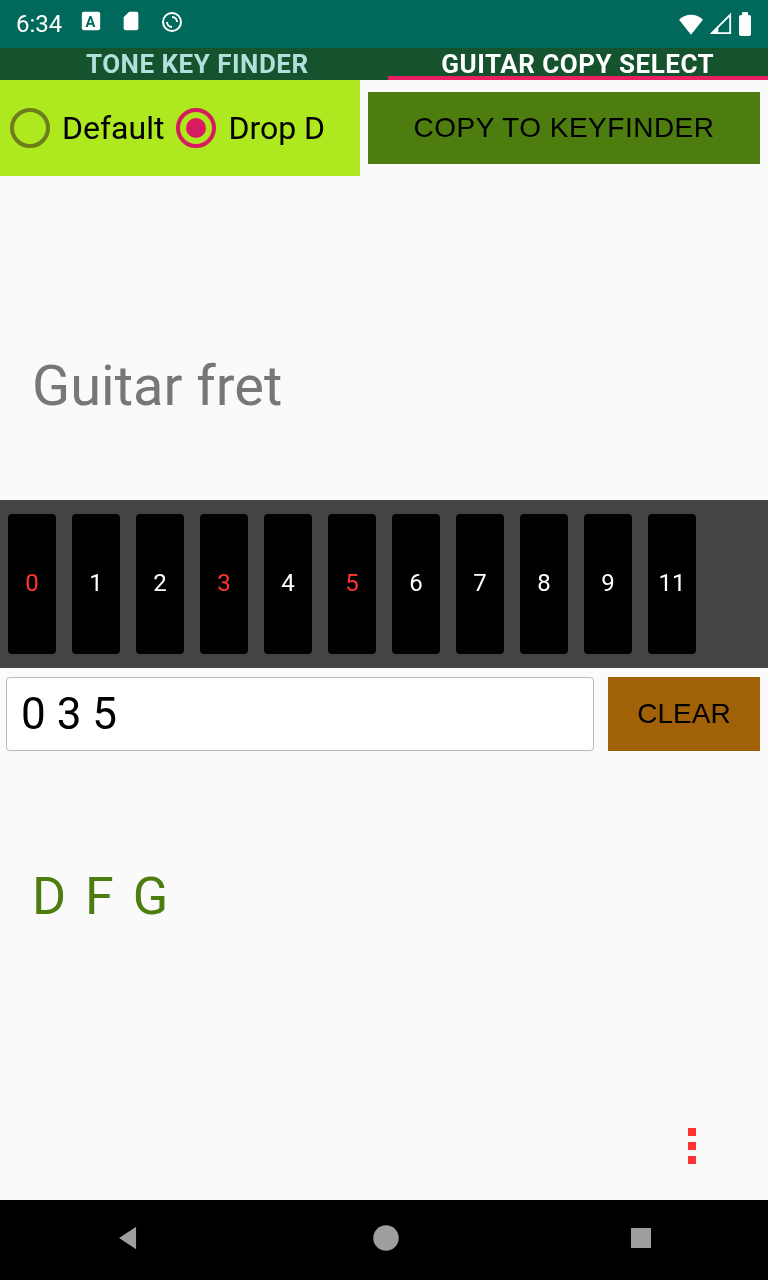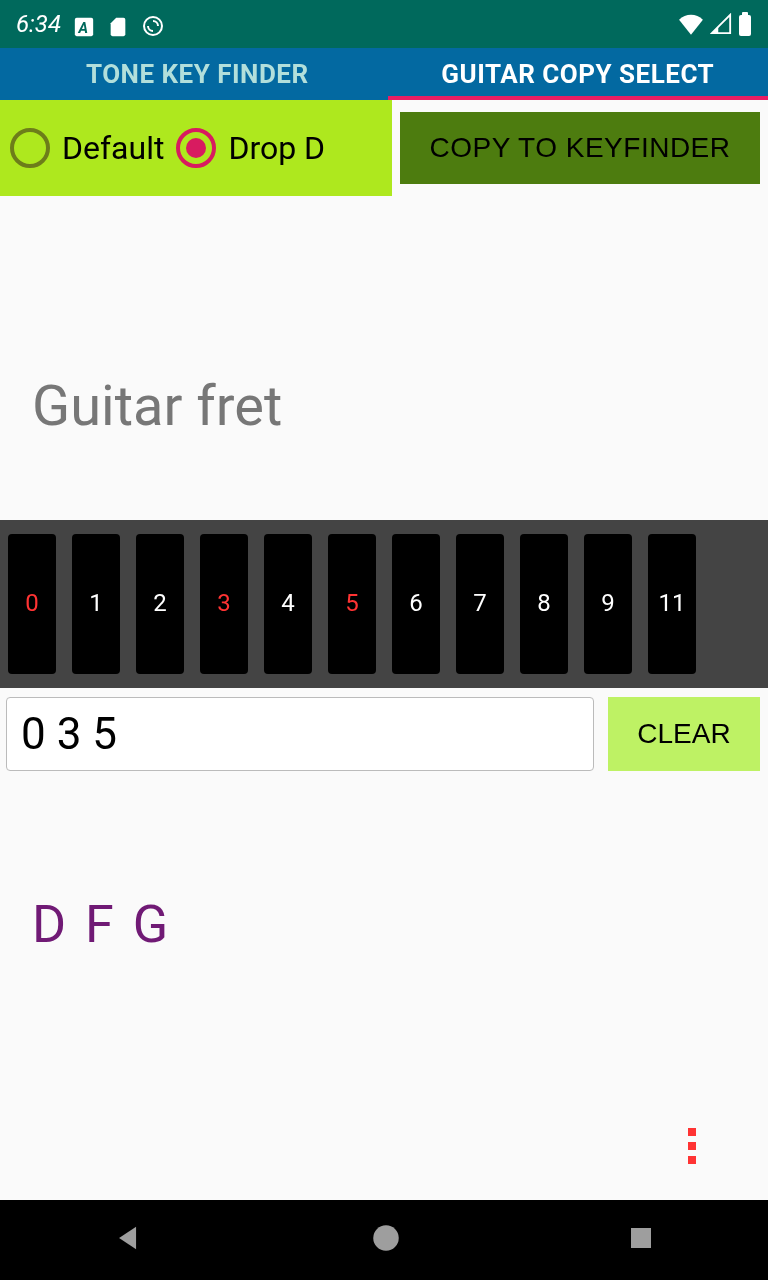--- a/index.html
+++ b/index.html
@@ -15,26 +15,26 @@
   .status-bar {
     height: 48px;
     background: #00695c;
     color: #fff;
     display: flex;
     align-items: center;
     padding: 0 16px;
     font-size: 24px;
     font-weight: 400;
   }
-  .status-left { display: flex; align-items: flex-end; gap: 12px; font-style: italic; }
+  .status-left { display: flex; align-items: flex-start; gap: 18px; }
   .status-right { margin-left: auto; display: flex; align-items: center; gap: 6px; }
   .status-icon { display: inline-flex; }
   .tab-bar {
-    height: 52px;
-    background: #0369a1;
+    height: 32px;
+    background: #14532d;
     display: flex;
     padding-left: 7px;
   }
   .tab {
     flex: 1;
     display: flex;
     align-items: center;
     justify-content: center;
     color: #b2dfdb;
     font-size: 26px;
@@ -48,21 +48,21 @@
     position: absolute;
     bottom: 0; left: 0; right: 0;
     height: 4px;
     background: #e91e63;
   }
   .options-row {
     height: 96px;
     display: flex;
   }
   .tuning-group {
-    width: 392px;
+    width: 360px;
     background: #aee81e;
     display: flex;
     align-items: center;
     padding-left: 10px;
     gap: 12px;
   }
   .radio-wrap {
     display: flex;
     align-items: center;
     gap: 12px;
@@ -149,34 +149,33 @@
     border-radius: 4px;
     font-size: 44px;
     padding: 0 14px;
     color: #000;
     background: #fff;
     font-family: inherit;
   }
   .clear-button {
     width: 216px;
     height: 74px;
-    background: #bef264;
+    background: #a16207;
     border: none;
     font-size: 28px;
     font-weight: 500;
     color: #000;
   }
   .notes {
     position: absolute;
     top: 690px;
     left: 32px;
     font-size: 52px;
-    color: #701a75;
+    color: #4d7c0f;
     letter-spacing: 3px;
-    margin-top: 8px;
   }
   .more-icon {
     position: absolute;
     right: 72px;
     bottom: 36px;
     display: flex;
     flex-direction: column;
     gap: 6px;
   }
   .more-icon span {

